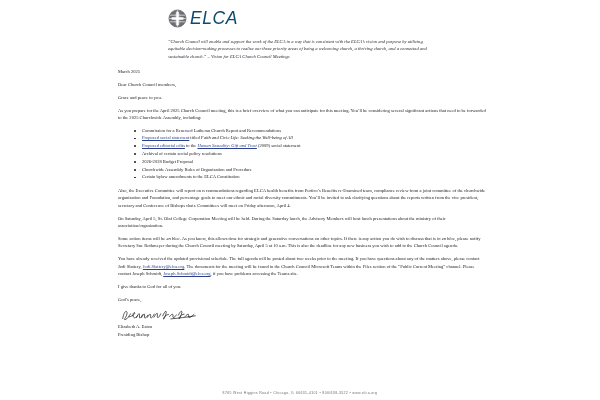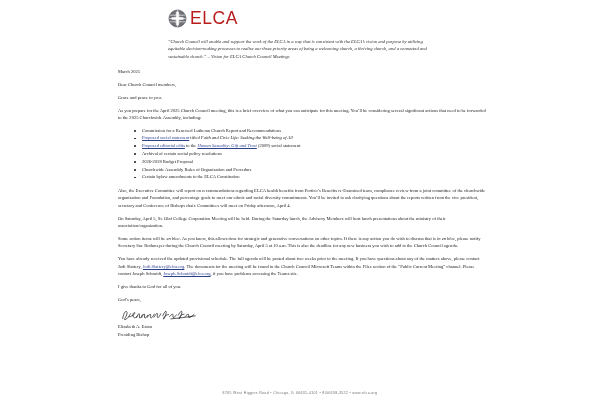--- a/index.html
+++ b/index.html
@@ -35,23 +35,24 @@
   .logo-mark {
     width: 19px;
     height: 19px;
     flex: 0 0 auto;
     display: block;
   }
   .logo-word {
     font-family: "Liberation Sans", sans-serif;
     font-size: 17.5px;
     letter-spacing: 0.6px;
-    color: #b91c1c;
+    color: #0c4a6e;
     line-height: 1;
     font-weight: 400;
+    font-style: italic;
   }
 
   
   .quote {
     margin: 6px 0 0 0;
     width: 272px;
     margin-left: 0px;
     font-style: italic;
     font-size: 4.6px;
     line-height: 1.62;

